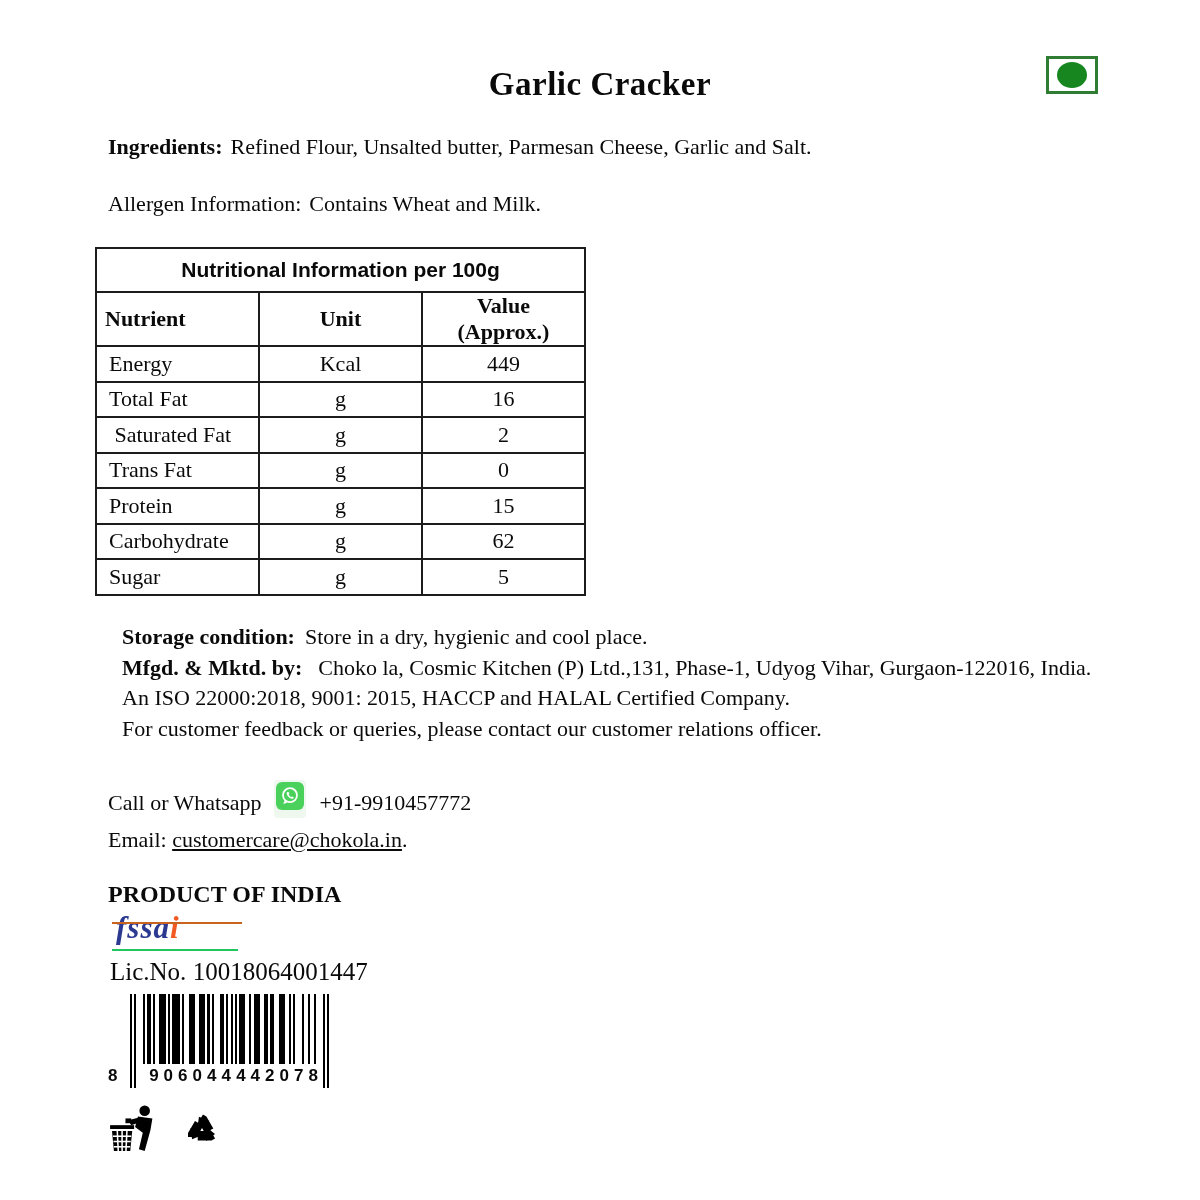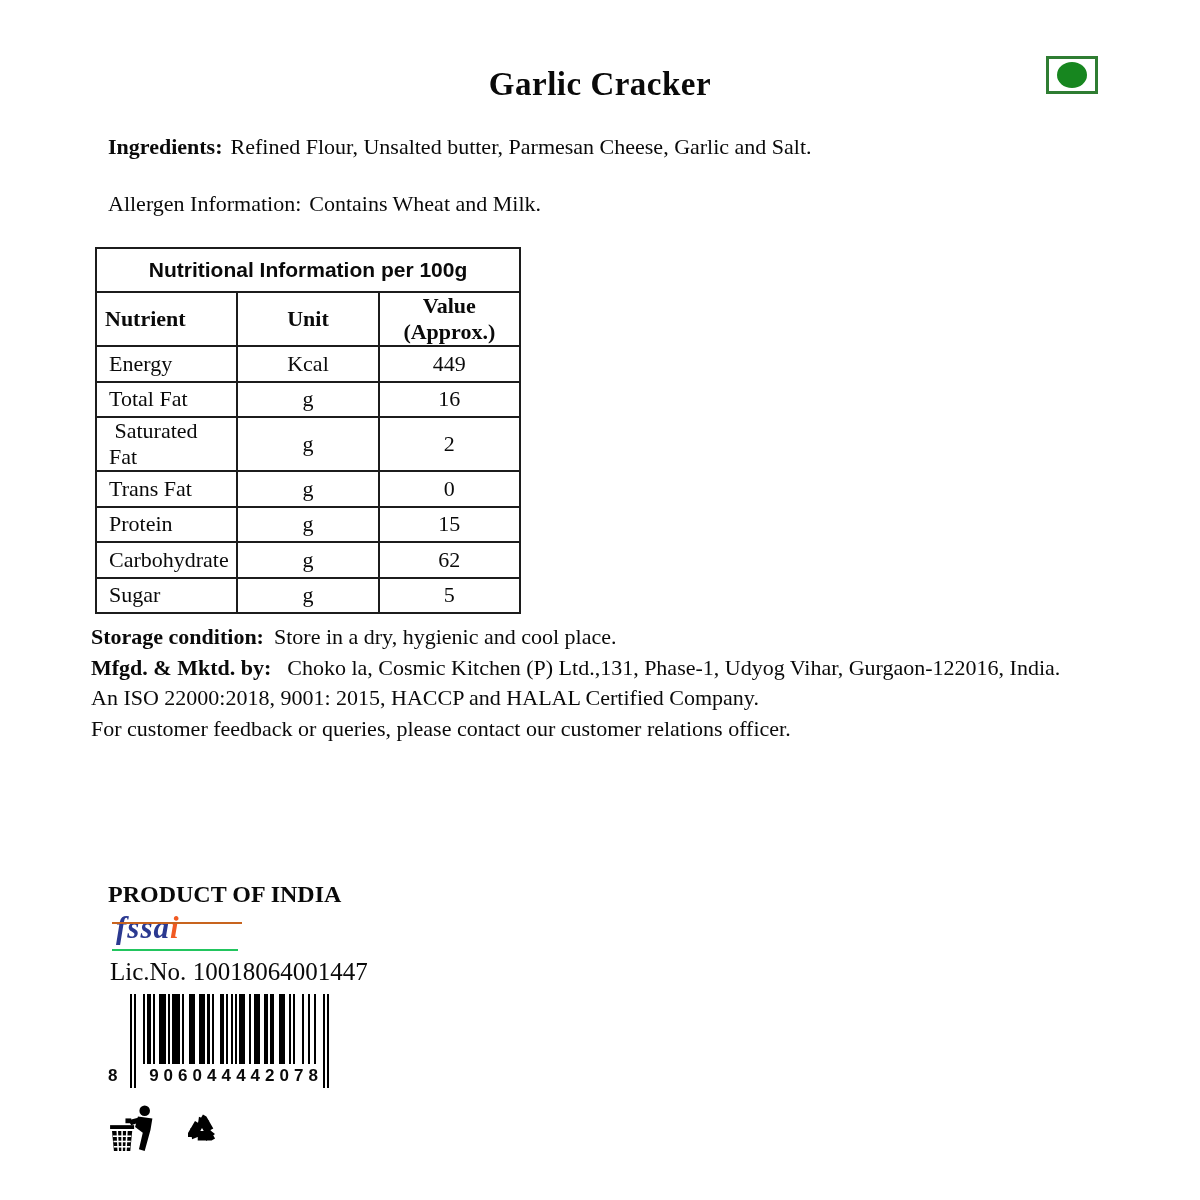--- a/index.html
+++ b/index.html
@@ -14,34 +14,34 @@
   .veg{position:absolute;left:1046px;top:56px;width:46px;height:32px;border:3px solid #2f7d32;background:#fff;}
   .veg-dot{position:absolute;left:50%;top:50%;transform:translate(-50%,-50%);
            width:30px;height:26px;border-radius:50%;background:#17861f;}
 
   .line{position:absolute;margin:0;font-size:22px;white-space:nowrap;}
   #ingredients{left:108px;top:134px;}
   #allergen{left:108px;top:191px;}
   .lbl{font-weight:bold;margin-right:8px;}
 
   
-  .nutri{position:absolute;left:95px;top:247px;border-collapse:collapse;table-layout:fixed;width:426px;}
+  .nutri{position:absolute;left:95px;top:247px;border-collapse:collapse;table-layout:fixed;width:491px;}
   .nutri th,.nutri td{border:2px solid #1c1c1c;padding:0 8px;}
   .t-title{font-family:"Liberation Sans", sans-serif;font-size:21px;font-weight:bold;
            text-align:center;height:42px;vertical-align:middle;padding-bottom:8px;}
   .nutri thead tr.hdr th{font-size:22px;font-weight:bold;height:34px;}
   .c1{width:172px;text-align:left;padding-left:12px;}
   .c2{width:62px;text-align:center;}
   .c3{width:187px;text-align:center;}
   .nutri tbody td{font-size:22px;height:33.5px;}
   .nutri tbody td.n{ text-align:left;padding-left:12px;}
   .nutri tbody td.u,.nutri tbody td.v{text-align:center;}
 
   
-  .info{position:absolute;left:91px;top:622px;width:1000px;font-size:22px;line-height:30.5px;}
+  .info{position:absolute;left:122px;top:622px;width:1000px;font-size:22px;line-height:30.5px;}
   .info p{margin:0;}
   .lbl2{font-weight:bold;margin-right:10px;}
   .lbl3{font-weight:bold;margin-right:16px;}
 
   .contact{position:absolute;left:108px;top:786px;font-size:22px;line-height:31px;}
   .wa-tile{display:inline-block;background:#eef8ee;border-radius:4px;padding:2px 2px 0 2px;
            margin:0 14px 0 12px;vertical-align:middle;position:relative;top:-6px;}
   .email{color:#0a0a0a;text-decoration:underline;cursor:pointer;}
 
   #origin{position:absolute;left:108px;top:881px;margin:0;font-size:24px;font-weight:bold;}
@@ -137,20 +137,29 @@
       </tbody>
   </table>
 
   <div class="info">
     <p><span class="lbl2">Storage condition:</span><span>Store in a dry, hygienic and cool place.</span></p>
     <p><span class="lbl3">Mfgd. &amp; Mktd. by:</span><span>Choko la, Cosmic Kitchen (P) Ltd.,131, Phase-1, Udyog Vihar, Gurgaon-122016, India.</span></p>
     <p>An ISO 22000:2018, 9001: 2015, HACCP and HALAL Certified Company.</p>
     <p>For customer feedback or queries, please contact our customer relations officer.</p>
   </div>
 
+  <div class="contact">
+    <div><span>Call or Whatsapp</span><span class="wa-tile"><svg width="28" height="28" viewBox="0 0 28 28">
+            <rect x="0" y="0" width="28" height="28" rx="6" fill="#4ad15c"></rect>
+            <circle cx="14" cy="13.2" r="7" fill="none" stroke="#fff" stroke-width="1.8"></circle>
+            <path d="M8.8 18.2 L7.2 21.9 L11.2 20.8 Z" fill="#fff"></path>
+            <path d="M11.4 9.9q-1.2.6-.6 2.3.7 2.2 2.7 3.6 1.9 1.3 3.3.9 1.3-.4.8-1.5l-1.6-.8-.9.6q-1.4-.5-2.4-2.3l.7-.9-.8-1.7z" fill="#fff"></path>
+          </svg></span><span>+91-9910457772</span></div>
+    <div><span>Email: </span><a class="email">customercare@chokola.in</a><span>.</span></div>
+  </div>
 
   <p id="origin">PRODUCT OF INDIA</p>
 
   <div class="fssai">
     <span class="fs-blue">fssa</span><span class="fs-orange">i</span>
     <i class="fs-line"></i>
   </div>
 
   <p id="lic"><span>Lic.No.</span> <span>10018064001447</span></p>
 

